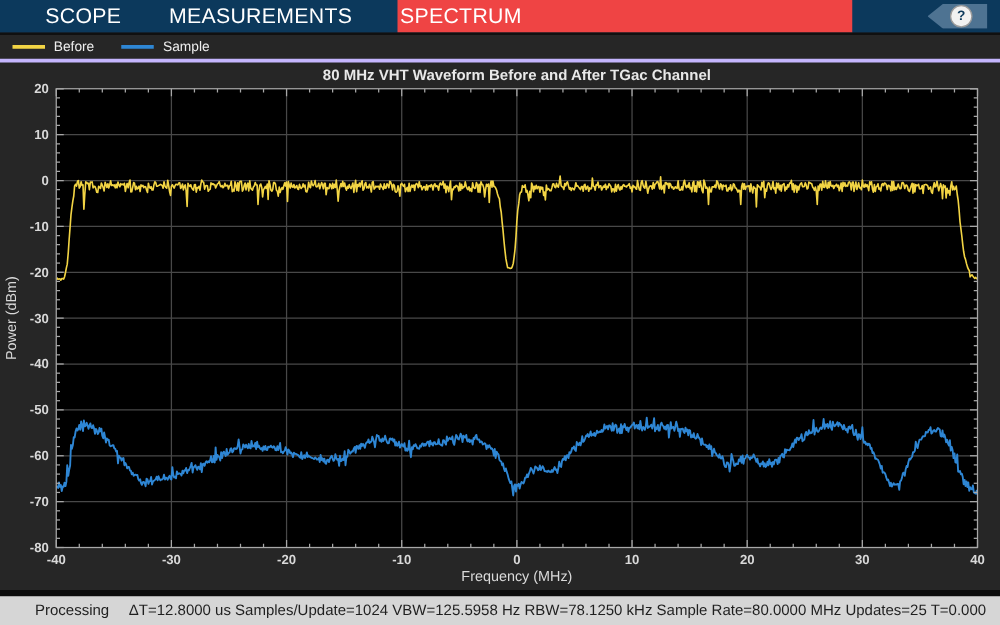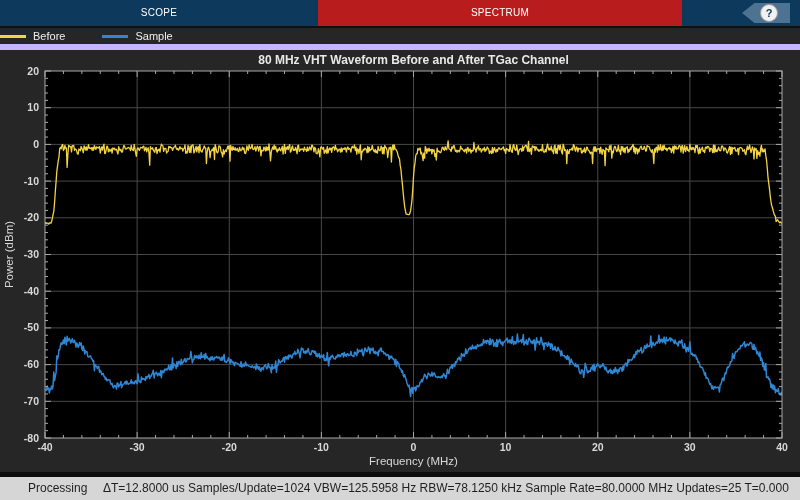--- a/index.html
+++ b/index.html
@@ -5,52 +5,53 @@
   html,body{margin:0;padding:0;}
   body{
     width:800px;height:500px;position:relative;overflow:hidden;
     background:#262626;font-family:"Liberation Sans",sans-serif;
     -webkit-font-smoothing:antialiased;
   }
   
   .toolbar{position:absolute;top:0;left:0;width:800px;height:26px;background:#0c395c;}
   .seg-dark{position:absolute;left:0;top:0;width:318px;height:26px;background:#0c395c;
     display:flex;justify-content:space-evenly;align-items:center;}
-  .seg-light{position:absolute;left:318px;top:0;width:364px;height:26px;background:#b91c1c;
-    display:flex;justify-content:center;align-items:center;}
+  .seg-light{position:absolute;left:318px;top:0;width:364px;height:26px;background:#ef4444;
+    display:flex;justify-content:space-between;align-items:center;}
   .seg-tail{position:absolute;left:682px;top:0;width:118px;height:26px;background:#0c395c;}
-  .tab{color:#ffffff;font-size:10px;letter-spacing:.25px;white-space:nowrap;cursor:default;
+  .tab{color:#ffffff;font-size:17px;letter-spacing:.25px;white-space:nowrap;cursor:default;
     line-height:26px;padding:0 2px;}
   .help-arrow{position:absolute;top:3px;right:10px;width:48px;height:20px;background:#4e7392;
     clip-path:polygon(0% 50%,26% 0%,100% 0%,100% 100%,26% 100%);
     display:flex;align-items:center;justify-content:center;padding-left:6px;box-sizing:border-box;}
   .help-circle{width:16px;height:16px;border-radius:50%;background:#f1f1f1;border:1px solid #9b9b9b;
     color:#0c395c;font-size:11px;font-weight:bold;display:flex;align-items:center;justify-content:center;}
   .toolbar-gap{position:absolute;top:26px;left:0;width:800px;height:2px;background:#101010;}
   
   .legendbar{position:absolute;top:28px;left:0;width:800px;height:22px;background:#262626;
-    border-bottom:6px solid #c4b5fd;display:flex;align-items:center;box-sizing:border-box;gap:15px;}
+    border-bottom:3px solid #c4b5fd;display:flex;align-items:center;padding-left:10px;box-sizing:border-box;}
   .legend-item{display:flex;align-items:center;margin-right:22px;cursor:default;}
   .legend-swatch{width:26px;height:3px;margin-right:7px;}
   .legend-label{color:#eeeeee;font-size:11px;}
   
   .chart-panel{position:absolute;top:51px;left:0;width:800px;height:421px;background:#262626;}
   
   .status-sep{position:absolute;top:472px;left:0;width:800px;height:5px;background:#0d0d0d;}
   .statusbar{position:absolute;top:477px;left:0;width:800px;height:23px;background:#d6d6d6;
     color:#1f1f1f;font-size:12px;}
   .status-state{position:absolute;left:28px;top:0;line-height:23px;}
   .status-stats{position:absolute;left:103px;top:0;line-height:23px;white-space:nowrap;}
 </style>
 </head>
 <body>
 
 <div class="toolbar">
   <div class="seg-dark">
     <span class="tab">SCOPE</span>
+    <span class="tab">MEASUREMENTS</span>
   </div>
   <div class="seg-light">
     <span class="tab">SPECTRUM</span>
   </div>
   <div class="seg-tail">
     <div class="help-arrow">
       <div class="help-circle">?</div>
     </div>
   </div>
 </div>

